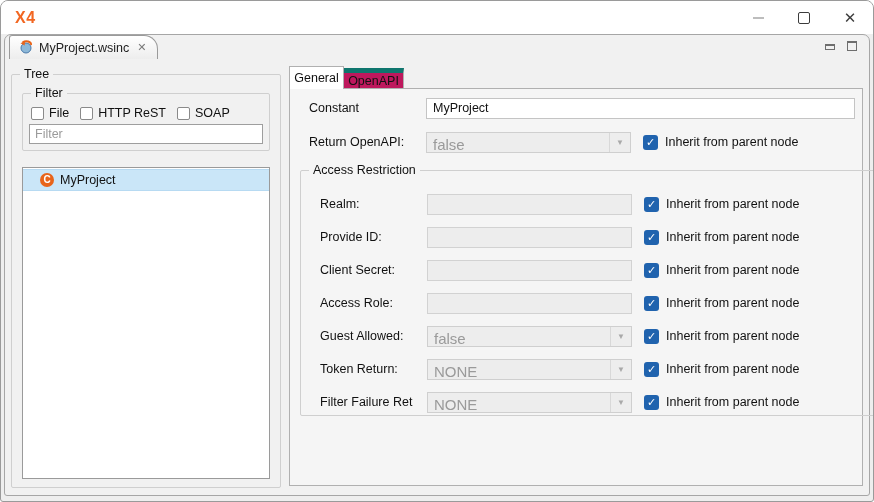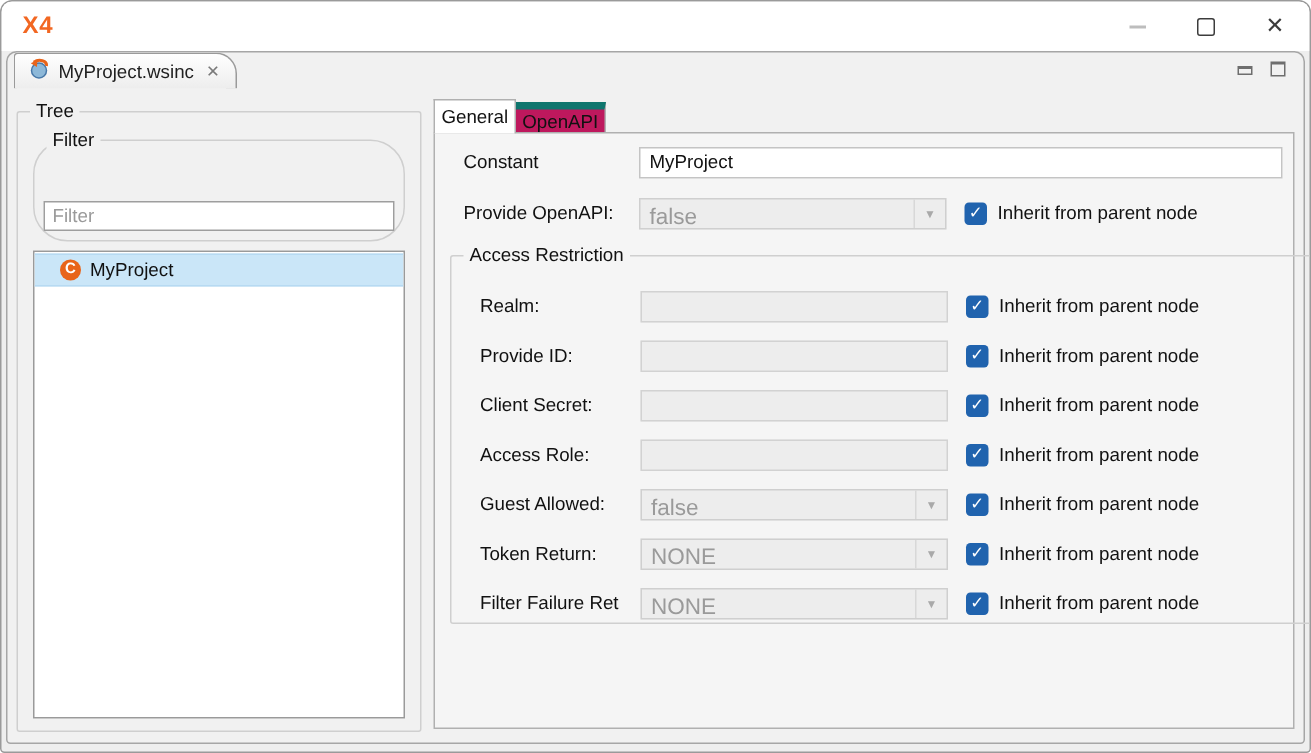--- a/index.html
+++ b/index.html
@@ -29,21 +29,21 @@
   .etab-close { font-size:11px; color:#7a7a7a; margin-left:2px; }
   .view-btns { position:absolute; right:12px; top:6px; display:flex; gap:12px; }
   .vmin { width:10px; height:6px; border:1px solid #6e6e6e; border-top-width:2px; margin-top:3px; }
   .vmax { width:10px; height:10px; border:1px solid #6e6e6e; border-top-width:2px; }
 
   
   .group { position:absolute; border:1px solid #cfcfcf; border-radius:2px; }
   .legend { position:absolute; top:-8px; left:8px; padding:0 4px; font-size:12.5px; color:#111;
             line-height:15px; background:#f1f1f1; }
   .tree-group { left:6px; top:39px; width:270px; height:414px;text-decoration:underline; }
-  .filter-group { left:10px; top:18px; width:248px; height:68px;border-radius:23px; }
+  .filter-group { left:10px; top:18px; width:248px; height:58px; }
   .fchecks { position:absolute; left:8px; top:12px; display:flex; gap:11px; align-items:center; }
   .fcheck { display:flex; gap:5px; align-items:center; }
   .cbx-empty { width:13px; height:13px; border:1px solid #8a8a8a; border-radius:2px; background:#fff; }
   .fcheck-label { font-size:12.5px; color:#111; }
   .filter-input { position:absolute; left:6px; right:6px; bottom:6px; height:20px; border:1px solid #9e9e9e;
                   background:#fff; font-size:12.5px; padding:0 5px; color:#111; font-family:"Liberation Sans",sans-serif; }
   .filter-input::placeholder { color:#9a9a9a; }
   .tree-list { position:absolute; left:10px; top:92px; width:248px; height:312px; background:#fff;
                border:1px solid #9a9a9a; overflow:hidden; }
   .tree-item { height:22px; display:flex; align-items:center; gap:6px; padding-left:17px; margin-top:1px; }
@@ -120,20 +120,34 @@
     <div class="view-btns">
       <span class="vmin"></span>
       <span class="vmax"></span>
     </div>
 
     <div class="group tree-group">
       <span class="legend">Tree</span>
 
       <div class="group filter-group">
         <span class="legend">Filter</span>
+        <div class="fchecks">
+          <span class="fcheck">
+            <span class="cbx-empty"></span>
+            <span class="fcheck-label">File</span>
+          </span>
+          <span class="fcheck">
+            <span class="cbx-empty"></span>
+            <span class="fcheck-label">HTTP ReST</span>
+          </span>
+          <span class="fcheck">
+            <span class="cbx-empty"></span>
+            <span class="fcheck-label">SOAP</span>
+          </span>
+        </div>
         <input class="filter-input" placeholder="Filter" style="">
       </div>
 
       <div class="tree-list">
         <div class="tree-item selected">
           <span class="c-icon">C</span>
           <span class="tree-item-label">MyProject</span>
         </div>
       </div>
     </div>
@@ -142,21 +156,21 @@
     <div class="ptab inactive">OpenAPI</div>
 
     <div class="pbox">
 
       <div class="frow outer" style="top:8px">
         <span class="flabel">Constant</span>
         <input class="txt-enabled" value="MyProject" style="">
       </div>
 
       <div class="frow outer" style="top:42px">
-        <span class="flabel">Provide OpenAPI:</span>
+        <span class="flabel">Return OpenAPI:</span>
         <span class="combo">
           <span class="combo-text">false</span>
           <span class="combo-arrow">▼</span>
         </span>
         <span class="inherit">
           <span class="cbx-checked">✓</span>
           <span class="inherit-label">Inherit from parent node</span>
         </span>
       </div>
 

